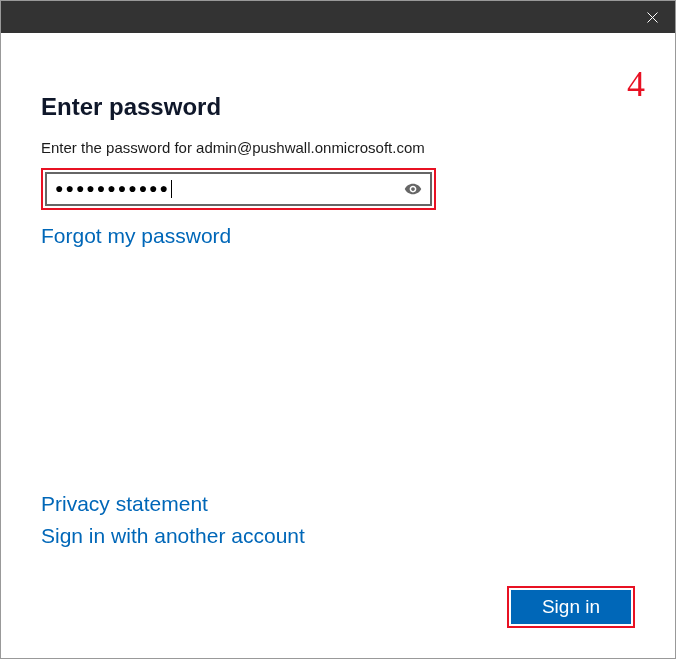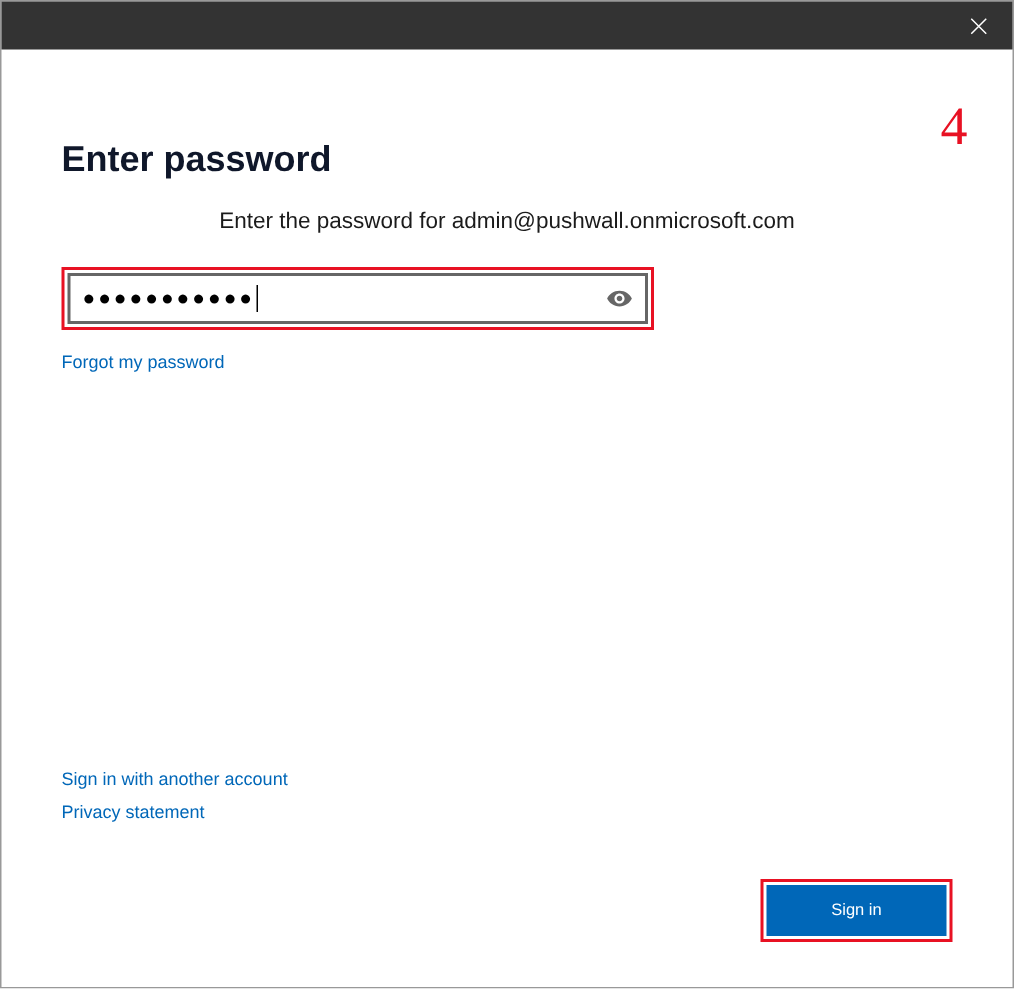--- a/index.html
+++ b/index.html
@@ -59,22 +59,21 @@
     }
     .heading {
       font-size: 24px;
       font-weight: 600;
       color: #0f172a;
       margin-bottom: 18px;
     }
     .subtext {
       font-size: 15px;
       color: #1b1b1b;
-      margin-bottom: 22px;
-      text-align: center;
+      margin-bottom: 12px;
     }
     .input-wrap {
       border: 2px solid #e81123;
       padding: 2px;
       width: 395px;
       margin-bottom: 14px;
     }
     .password-field {
       border: 2px solid #666;
       height: 34px;
@@ -99,21 +98,21 @@
       margin-left: 1px;
     }
     .eye-icon {
       width: 18px;
       height: 18px;
       color: #666;
       cursor: pointer;
     }
     .link {
       color: #0067b8;
-      font-size: 12px;
+      font-size: 21px;
       cursor: pointer;
       display: block;
       margin-bottom: 8px;
       width: fit-content;
     }
     .bottom-links {
       margin-top: auto;
       margin-bottom: 30px;
     }
     .button-row {
@@ -123,21 +122,21 @@
     .signin-wrap {
       border: 2px solid #e81123;
       padding: 2px;
     }
     .signin-btn {
       background: #0067b8;
       color: #fff;
       border: none;
       width: 120px;
       height: 34px;
-      font-size: 11px;
+      font-size: 19px;
       cursor: pointer;
     }
   </style>
 </head>
 <body>
 
 <div class="window">
   <div class="titlebar">
     <div class="close-btn">
       <svg viewBox="0 0 11 11">
@@ -157,22 +156,22 @@
         <span class="password-dots"><span>●●●●●●●●●●●</span><span class="caret"></span></span>
         <svg class="eye-icon" viewBox="0 0 24 24">
           <path d="M12 5C7 5 2.7 8.1 1 12c1.7 3.9 6 7 11 7s9.3-3.1 11-7c-1.7-3.9-6-7-11-7zm0 11.5c-2.5 0-4.5-2-4.5-4.5S9.5 7.5 12 7.5s4.5 2 4.5 4.5-2 4.5-4.5 4.5zm0-7c-1.4 0-2.5 1.1-2.5 2.5s1.1 2.5 2.5 2.5 2.5-1.1 2.5-2.5S13.4 9.5 12 9.5z" fill="currentColor"></path>
         </svg>
       </div>
     </div>
 
     <a class="link">Forgot my password</a>
 
     <div class="bottom-links">
+      <a class="link">Privacy statement</a>
       <a class="link">Sign in with another account</a>
-      <a class="link">Privacy statement</a>
     </div>
 
     <div class="button-row">
       <div class="signin-wrap">
         <button class="signin-btn">Sign in</button>
       </div>
     </div>
   </div>
 </div>
 

